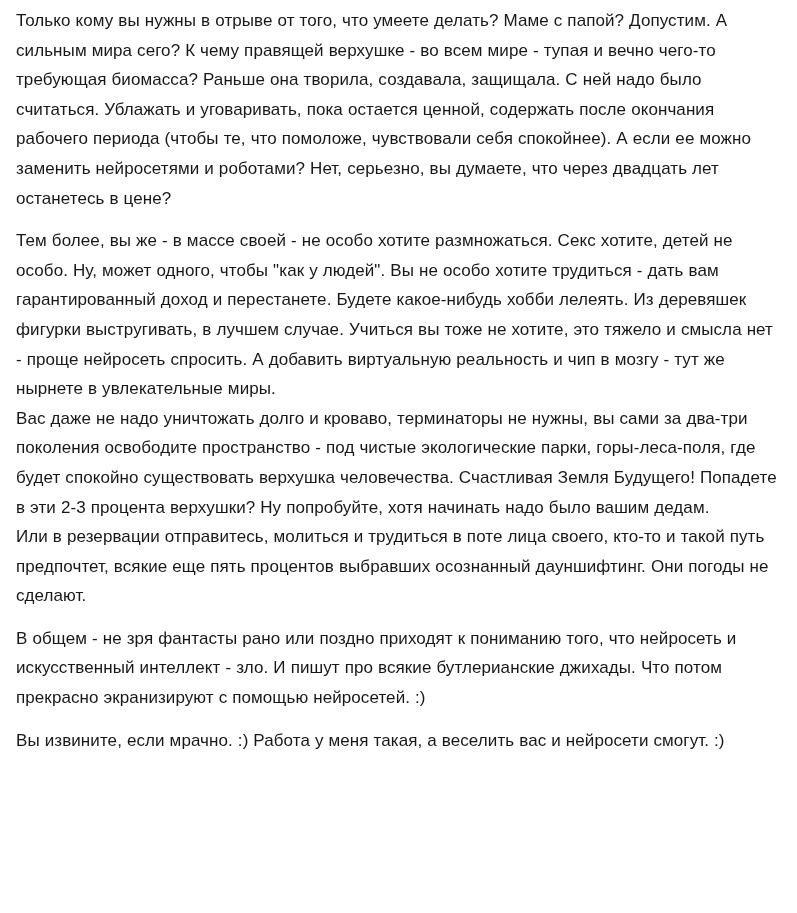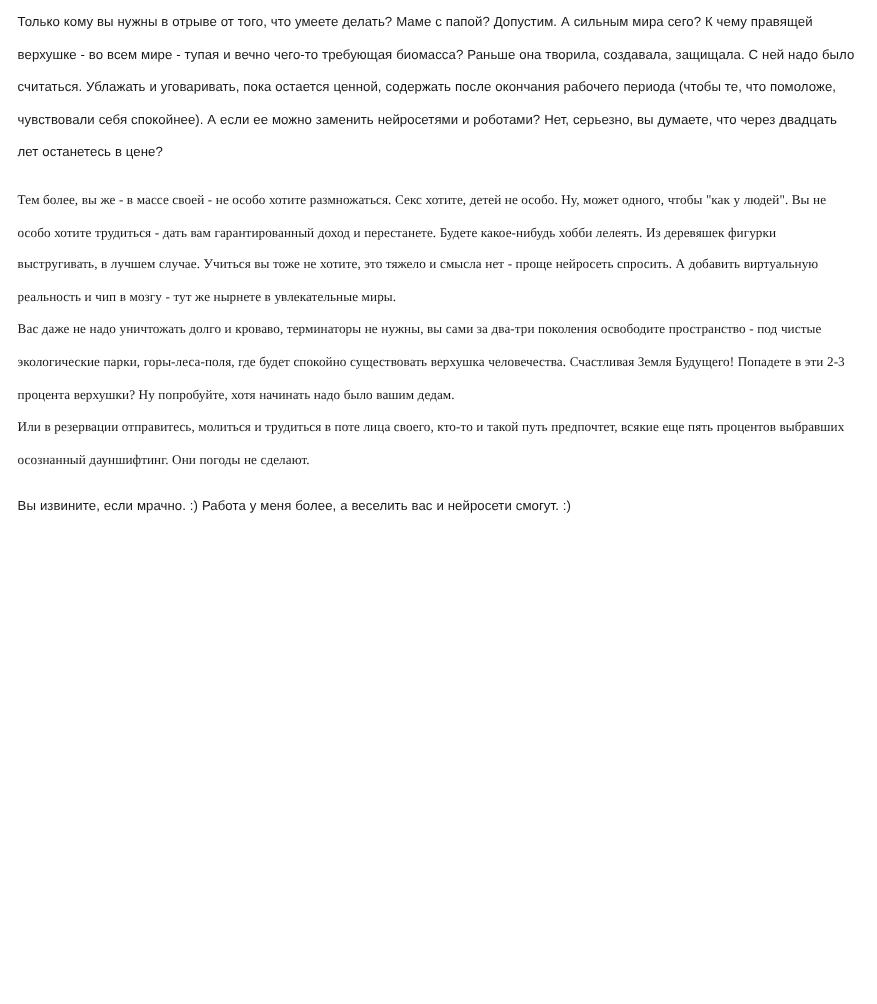--- a/index.html
+++ b/index.html
@@ -14,21 +14,21 @@
     overflow: hidden;
     font-family: "Liberation Sans", "DejaVu Sans", sans-serif;
   }
   #doc {
     box-sizing: border-box;
     width: 797px;
     padding: 6px 16px 0 16px;
   }
   .para {
     margin: 0 0 13px 0;
-    font-size: 12px;
+    font-size: 17px;
     line-height: 29.6px;
     color: #181818;
     font-weight: 400;
     text-align: left;
     letter-spacing: 0.005em;
     word-spacing: 0.01em;
     -webkit-font-smoothing: antialiased;
   }
   .para:last-child {
     margin-bottom: 0;
@@ -40,24 +40,27 @@
 </style>
 </head>
 <body style="background: rgb(255, 255, 255);">
 
 <div id="doc">
 
   <p class="para" style="color: rgb(24, 24, 24);">
     <span class="brline">Только кому вы нужны в отрыве от того, что умеете делать? Маме с папой? Допустим. А сильным мира сего? К чему правящей верхушке - во всем мире - тупая и вечно чего-то требующая биомасса? Раньше она творила, создавала, защищала. С ней надо было считаться. Ублажать и уговаривать, пока остается ценной, содержать после окончания рабочего периода (чтобы те, что помоложе, чувствовали себя спокойнее). А если ее можно заменить нейросетями и роботами? Нет, серьезно, вы думаете, что через двадцать лет останетесь в цене?</span>
   </p>
 
-  <p class="para" style="color: rgb(24, 24, 24); font-family: Liberation Serif, serif;">
+  <p class="para" style="color: rgb(24, 24, 24);">
     <span class="brline">Тем более, вы же - в массе своей - не особо хотите размножаться. Секс хотите, детей не особо. Ну, может одного, чтобы "как у людей". Вы не особо хотите трудиться - дать вам гарантированный доход и перестанете. Будете какое-нибудь хобби лелеять. Из деревяшек фигурки выстругивать, в лучшем случае. Учиться вы тоже не хотите, это тяжело и смысла нет - проще нейросеть спросить. А добавить виртуальную реальность и чип в мозгу - тут же нырнете в увлекательные миры.</span>
     <span class="brline">Вас даже не надо уничтожать долго и кроваво, терминаторы не нужны, вы сами за два-три поколения освободите пространство - под чистые экологические парки, горы-леса-поля, где будет спокойно существовать верхушка человечества. Счастливая Земля Будущего! Попадете в эти 2-3 процента верхушки? Ну попробуйте, хотя начинать надо было вашим дедам.</span>
     <span class="brline">Или в резервации отправитесь, молиться и трудиться в поте лица своего, кто-то и такой путь предпочтет, всякие еще пять процентов выбравших осознанный дауншифтинг. Они погоды не сделают.</span>
   </p>
 
+  <p class="para" style="color: rgb(24, 24, 24);">
+    <span class="brline">В общем - не зря фантасты рано или поздно приходят к пониманию того, что нейросеть и искусственный интеллект - зло. И пишут про всякие бутлерианские джихады. Что потом прекрасно экранизируют с помощью нейросетей. :)</span>
+  </p>
 
   <p class="para" style="color: rgb(24, 24, 24);">
-    <span class="brline">Вы извините, если мрачно. :) Работа у меня более, а веселить вас и нейросети смогут. :)</span>
+    <span class="brline">Вы извините, если мрачно. :) Работа у меня такая, а веселить вас и нейросети смогут. :)</span>
   </p>
 
 </div>
 
 </body></html>

